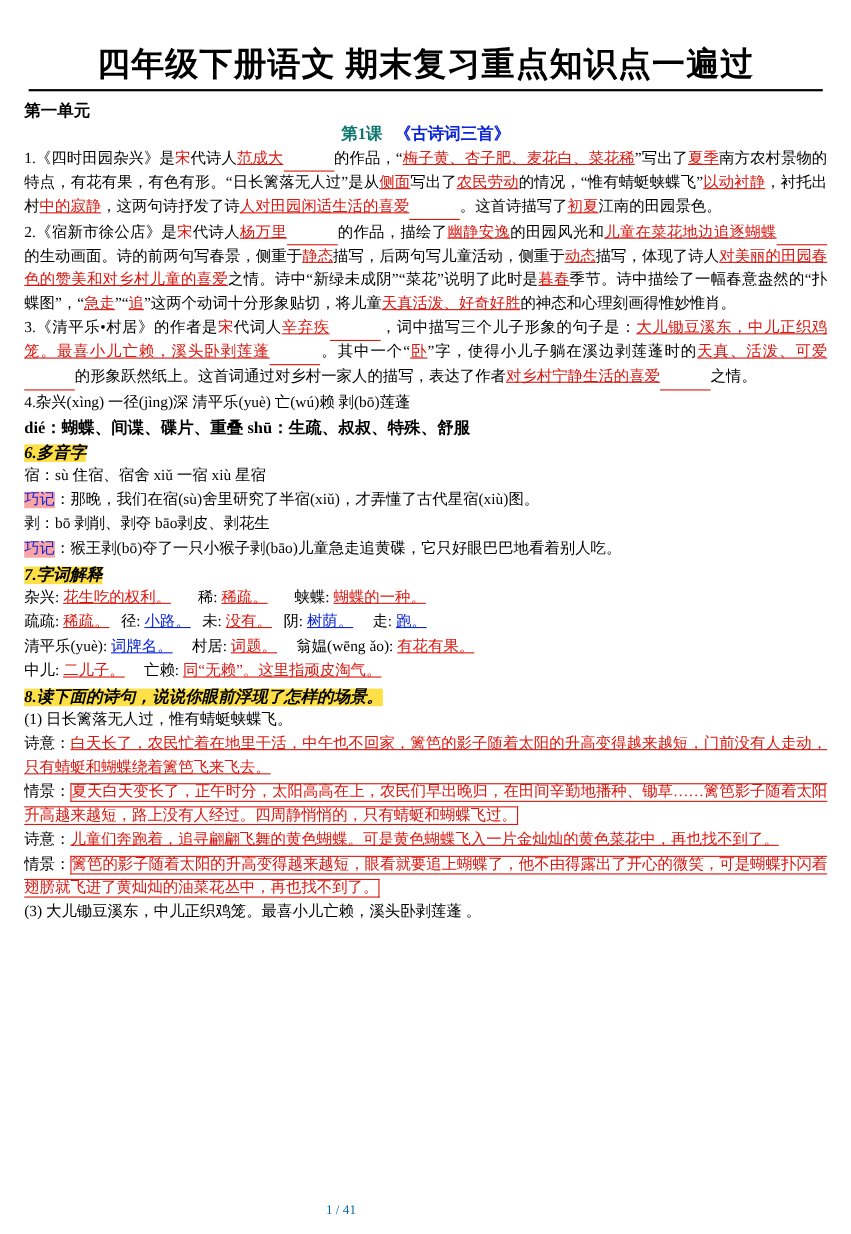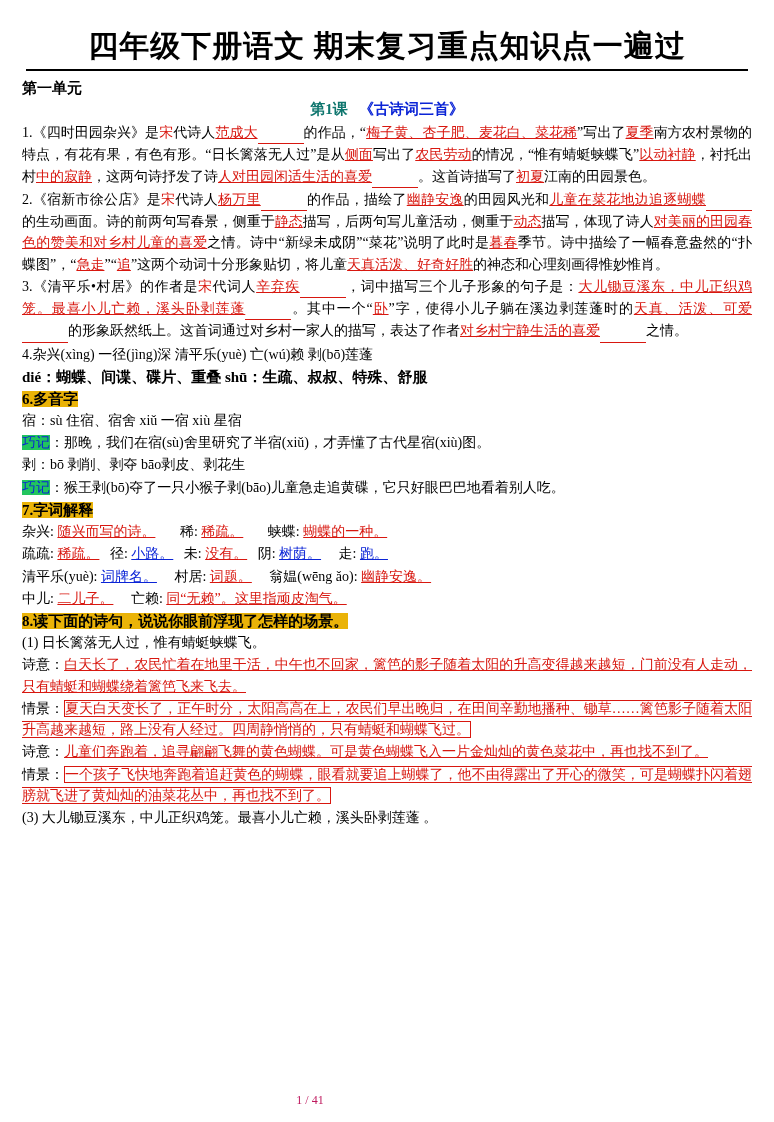--- a/index.html
+++ b/index.html
@@ -11,21 +11,21 @@
     width: 774px;
     height: 1122px;
     font-family: "Liberation Serif", serif;
     color: #000;
     position: relative;
   }
   .page {
     width: 774px;
     height: 1122px;
     box-sizing: border-box;
-    padding: 18px 22px 10px 22px;
+    padding: 30px 22px 10px 22px;
     position: relative;
   }
   .doc-title {
     text-align: center;
     font-size: 30px;
     font-weight: bold;
     letter-spacing: 1px;
     white-space: nowrap;
     margin: 8px 0 2px 0;
   }
@@ -58,39 +58,40 @@
   .b { color: #0b24d6; }
   .k { color: #000; }
   .ul-r { color: #d8170f; text-decoration: underline; text-decoration-color: #d8170f; }
   .ul-b { color: #0b24d6; text-decoration: underline; text-decoration-color: #0b24d6; }
   .blank {
     display: inline-block;
     border-bottom: 1px solid #d8170f;
     min-width: 46px;
   }
   .hl-y {
-    background: #eab308;
+    background: #fde047;
     font-weight: bold;
+    font-style: italic;
   }
   .hl-b {
-    background: #22c55e;
+    background: #fca5a5;
   }
   .sec-head {
     font-size: 15px;
     font-weight: bold;
     margin: 3px 0 1px 0;
   }
   .footer {
     position: absolute;
     bottom: 14px;
     left: 0;
     width: 620px;
     text-align: center;
     font-size: 12px;
-    color: #be185d;
+    color: #0369a1;
   }
   .boxline {
     border: 1px solid #d8170f;
     display: inline;
   }
 </style>
 </head>
 <body>
 
 <div class="page">
@@ -132,37 +133,37 @@
   <div class="para">剥：bō 剥削、剥夺 bāo剥皮、剥花生</div>
   <div class="para">
     <span class="b hl-b">巧记</span><span class="k">：猴王剥(bō)夺了一只小猴子剥(bāo)儿童急走追黄碟，它只好眼巴巴地看着别人吃。</span>
   </div>
 
   <div class="sec-head">
     <span class="hl-y">7.字词解释</span>
   </div>
 
   <div class="para">
-    <span class="k">杂兴:</span> <span class="ul-r">随兴而写的诗。</span>
+    <span class="k">杂兴:</span> <span class="ul-r">花生吃的权利。</span>
     &nbsp;&nbsp;&nbsp;&nbsp;&nbsp;&nbsp;<span class="k">稀:</span> <span class="ul-r">稀疏。</span>
     &nbsp;&nbsp;&nbsp;&nbsp;&nbsp;&nbsp;<span class="k">蛱蝶:</span> <span class="ul-r">蝴蝶的一种。</span>
   </div>
 
   <div class="para">
     <span class="k">疏疏:</span> <span class="ul-r">稀疏。</span>
     &nbsp;&nbsp;<span class="k">径:</span> <span class="ul-b">小路。</span>
     &nbsp;&nbsp;<span class="k">未:</span> <span class="ul-r">没有。</span>
     &nbsp;&nbsp;<span class="k">阴:</span> <span class="ul-b">树荫。</span>
     &nbsp;&nbsp;&nbsp;&nbsp;<span class="k">走:</span> <span class="ul-b">跑。</span>
   </div>
 
   <div class="para">
     <span class="k">清平乐(yuè):</span> <span class="ul-b">词牌名。</span>
     &nbsp;&nbsp;&nbsp;&nbsp;<span class="k">村居:</span> <span class="ul-r">词题。</span>
-    &nbsp;&nbsp;&nbsp;&nbsp;<span class="k">翁媪(wēng ǎo):</span> <span class="ul-r">幽静安逸。</span>
+    &nbsp;&nbsp;&nbsp;&nbsp;<span class="k">翁媪(wēng ǎo):</span> <span class="ul-r">有花有果。</span>
   </div>
 
   <div class="para">
     <span class="k">中儿:</span> <span class="ul-r">二儿子。</span>
     &nbsp;&nbsp;&nbsp;&nbsp;<span class="k">亡赖:</span> <span class="ul-r">同“无赖”。这里指顽皮淘气。</span>
   </div>
 
   <div class="sec-head">
     <span class="hl-y">8.读下面的诗句，说说你眼前浮现了怎样的场景。</span>
   </div>
@@ -172,19 +173,19 @@
     <span class="k">诗意：</span><span class="ul-r">白天长了，农民忙着在地里干活，中午也不回家，篱笆的影子随着太阳的升高变得越来越短，门前没有人走动，只有蜻蜓和蝴蝶绕着篱笆飞来飞去。</span>
   </div>
   <div class="para">
     <span class="k">情景：</span><span class="r boxline">夏天白天变长了，正午时分，太阳高高在上，农民们早出晚归，在田间辛勤地播种、锄草……篱笆影子随着太阳升高越来越短，路上没有人经过。四周静悄悄的，只有蜻蜓和蝴蝶飞过。</span>
   </div>
 
   <div class="para">
     <span class="k">诗意：</span><span class="ul-r">儿童们奔跑着，追寻翩翩飞舞的黄色蝴蝶。可是黄色蝴蝶飞入一片金灿灿的黄色菜花中，再也找不到了。</span>
   </div>
   <div class="para">
-    <span class="k">情景：</span><span class="r boxline">一个孩子飞快地奔跑着追赶黄色的蝴蝶，眼看就要追上蝴蝶了，他不由得露出了开心的微笑，可是蝴蝶扑闪着翅膀就飞进了黄灿灿的油菜花丛中，再也找不到了。</span>
+    <span class="k">情景：</span><span class="r boxline">篱笆的影子随着太阳的升高变得越来越短，眼看就要追上蝴蝶了，他不由得露出了开心的微笑，可是蝴蝶扑闪着翅膀就飞进了黄灿灿的油菜花丛中，再也找不到了。</span>
   </div>
 
   <div class="para">(3) 大儿锄豆溪东，中儿正织鸡笼。最喜小儿亡赖，溪头卧剥莲蓬 。</div>
 
   <div class="footer">1 / 41</div>
 </div>
 
 </body></html>

